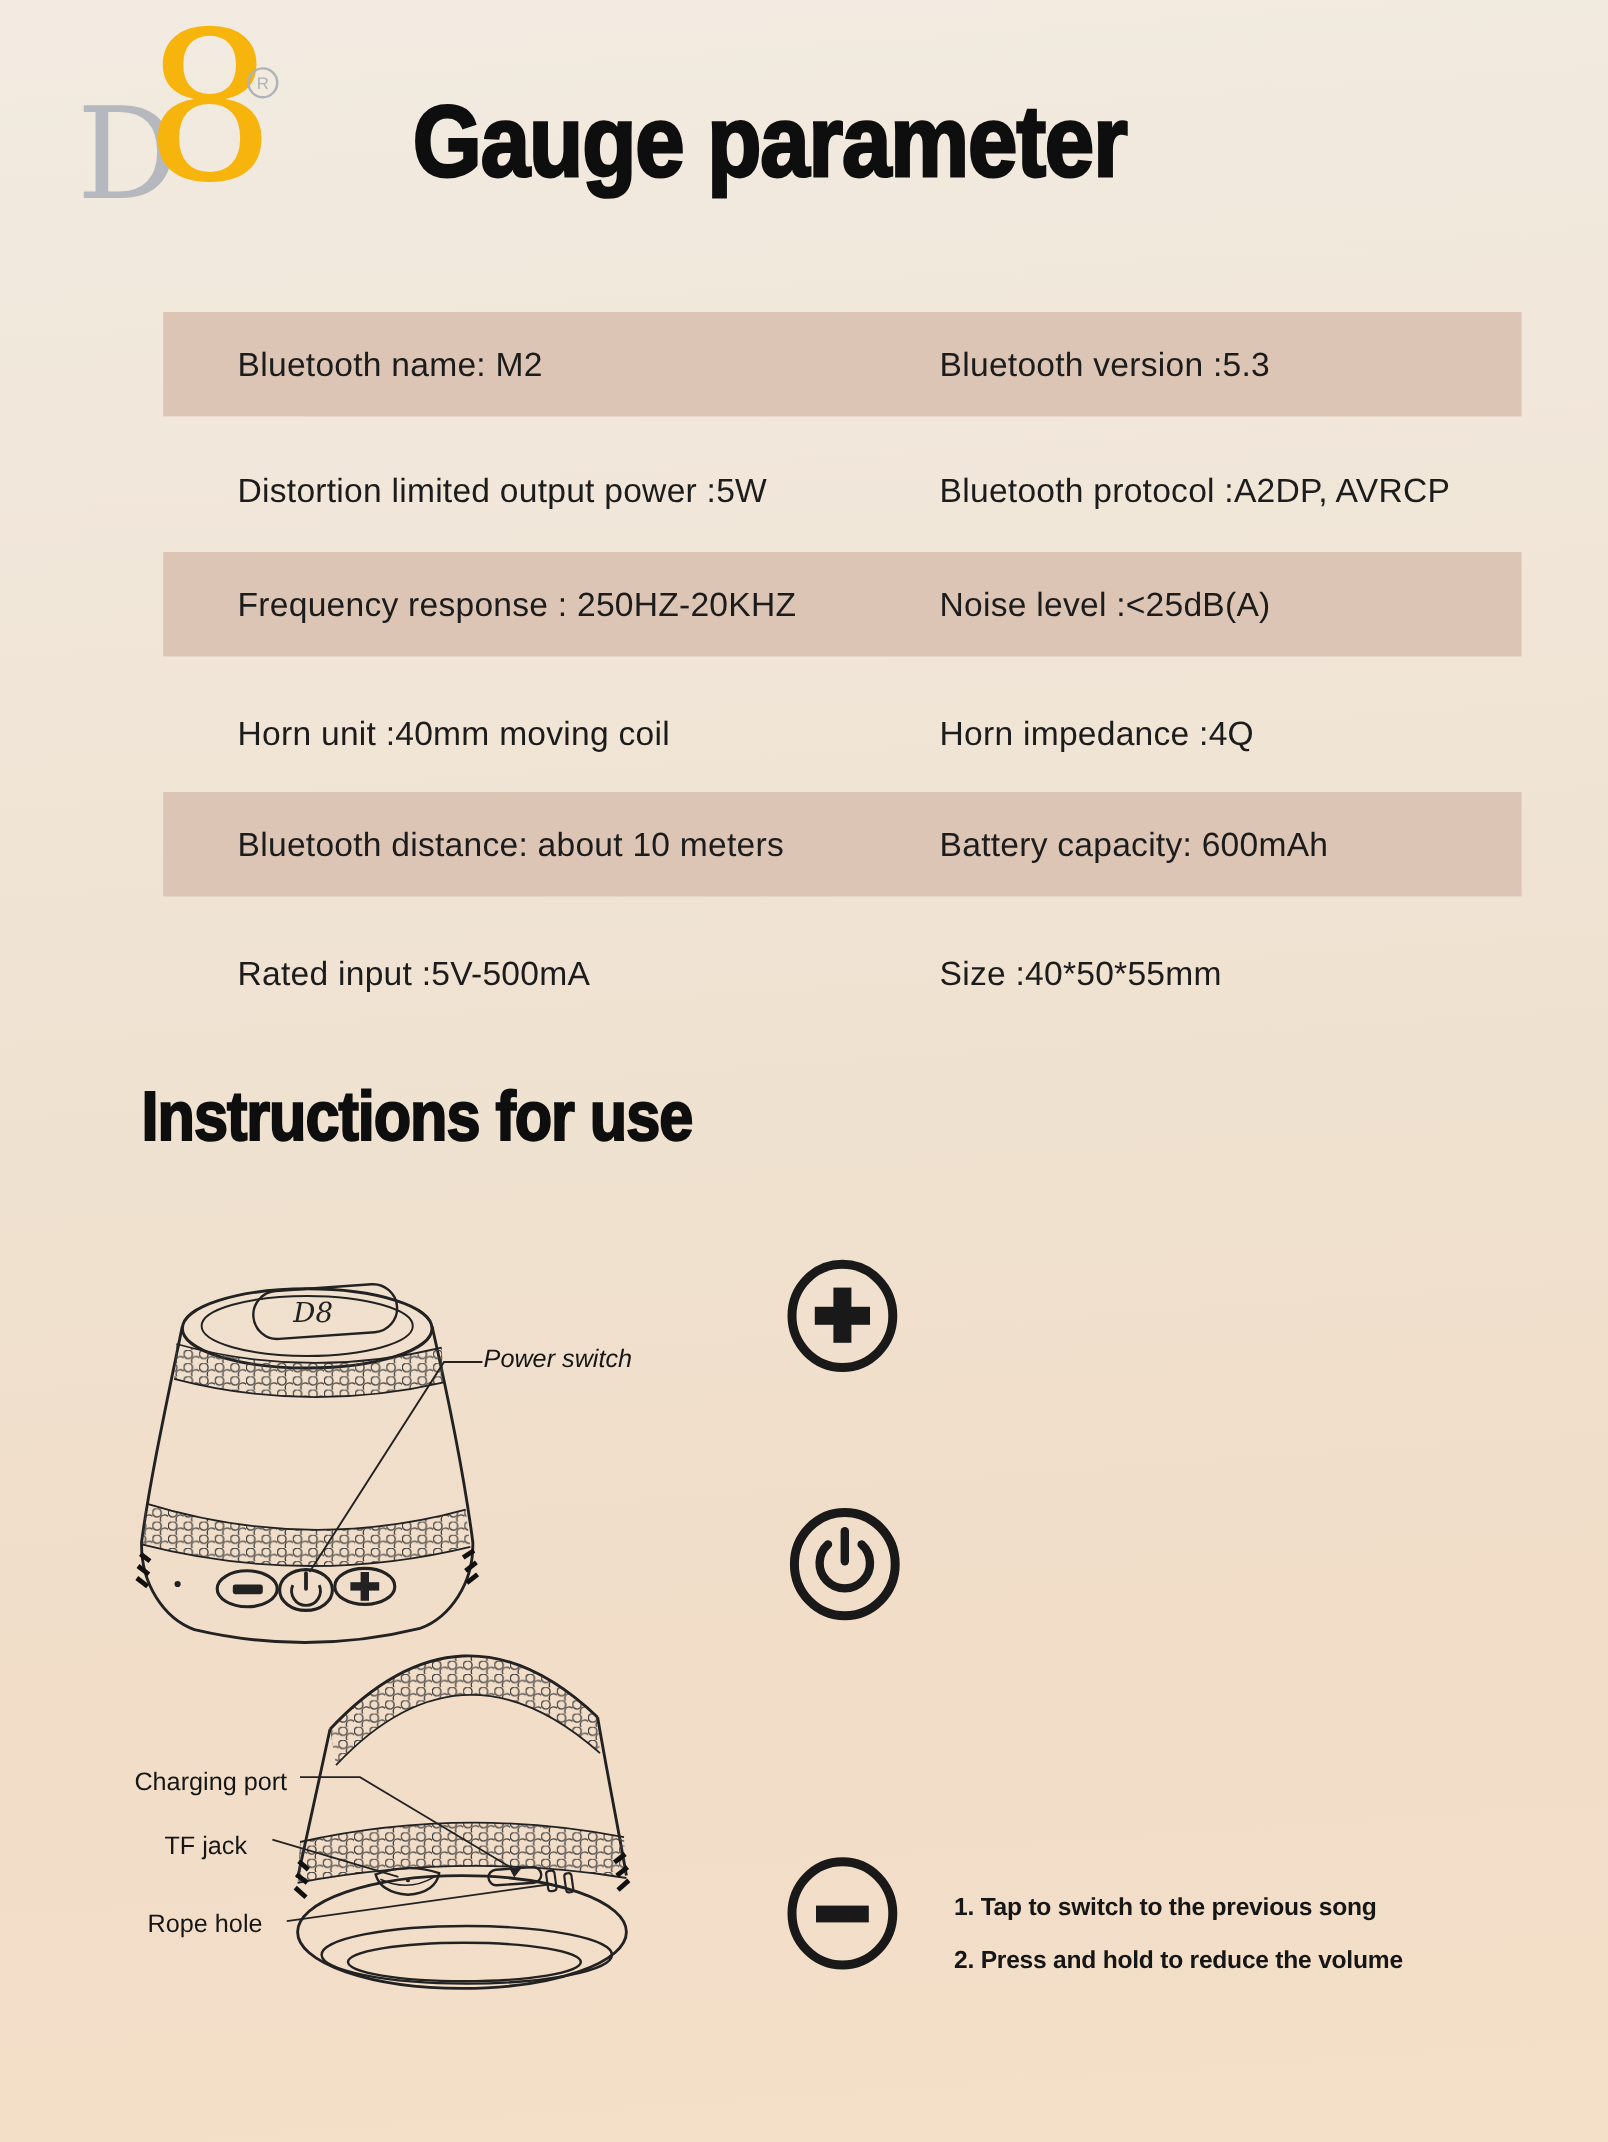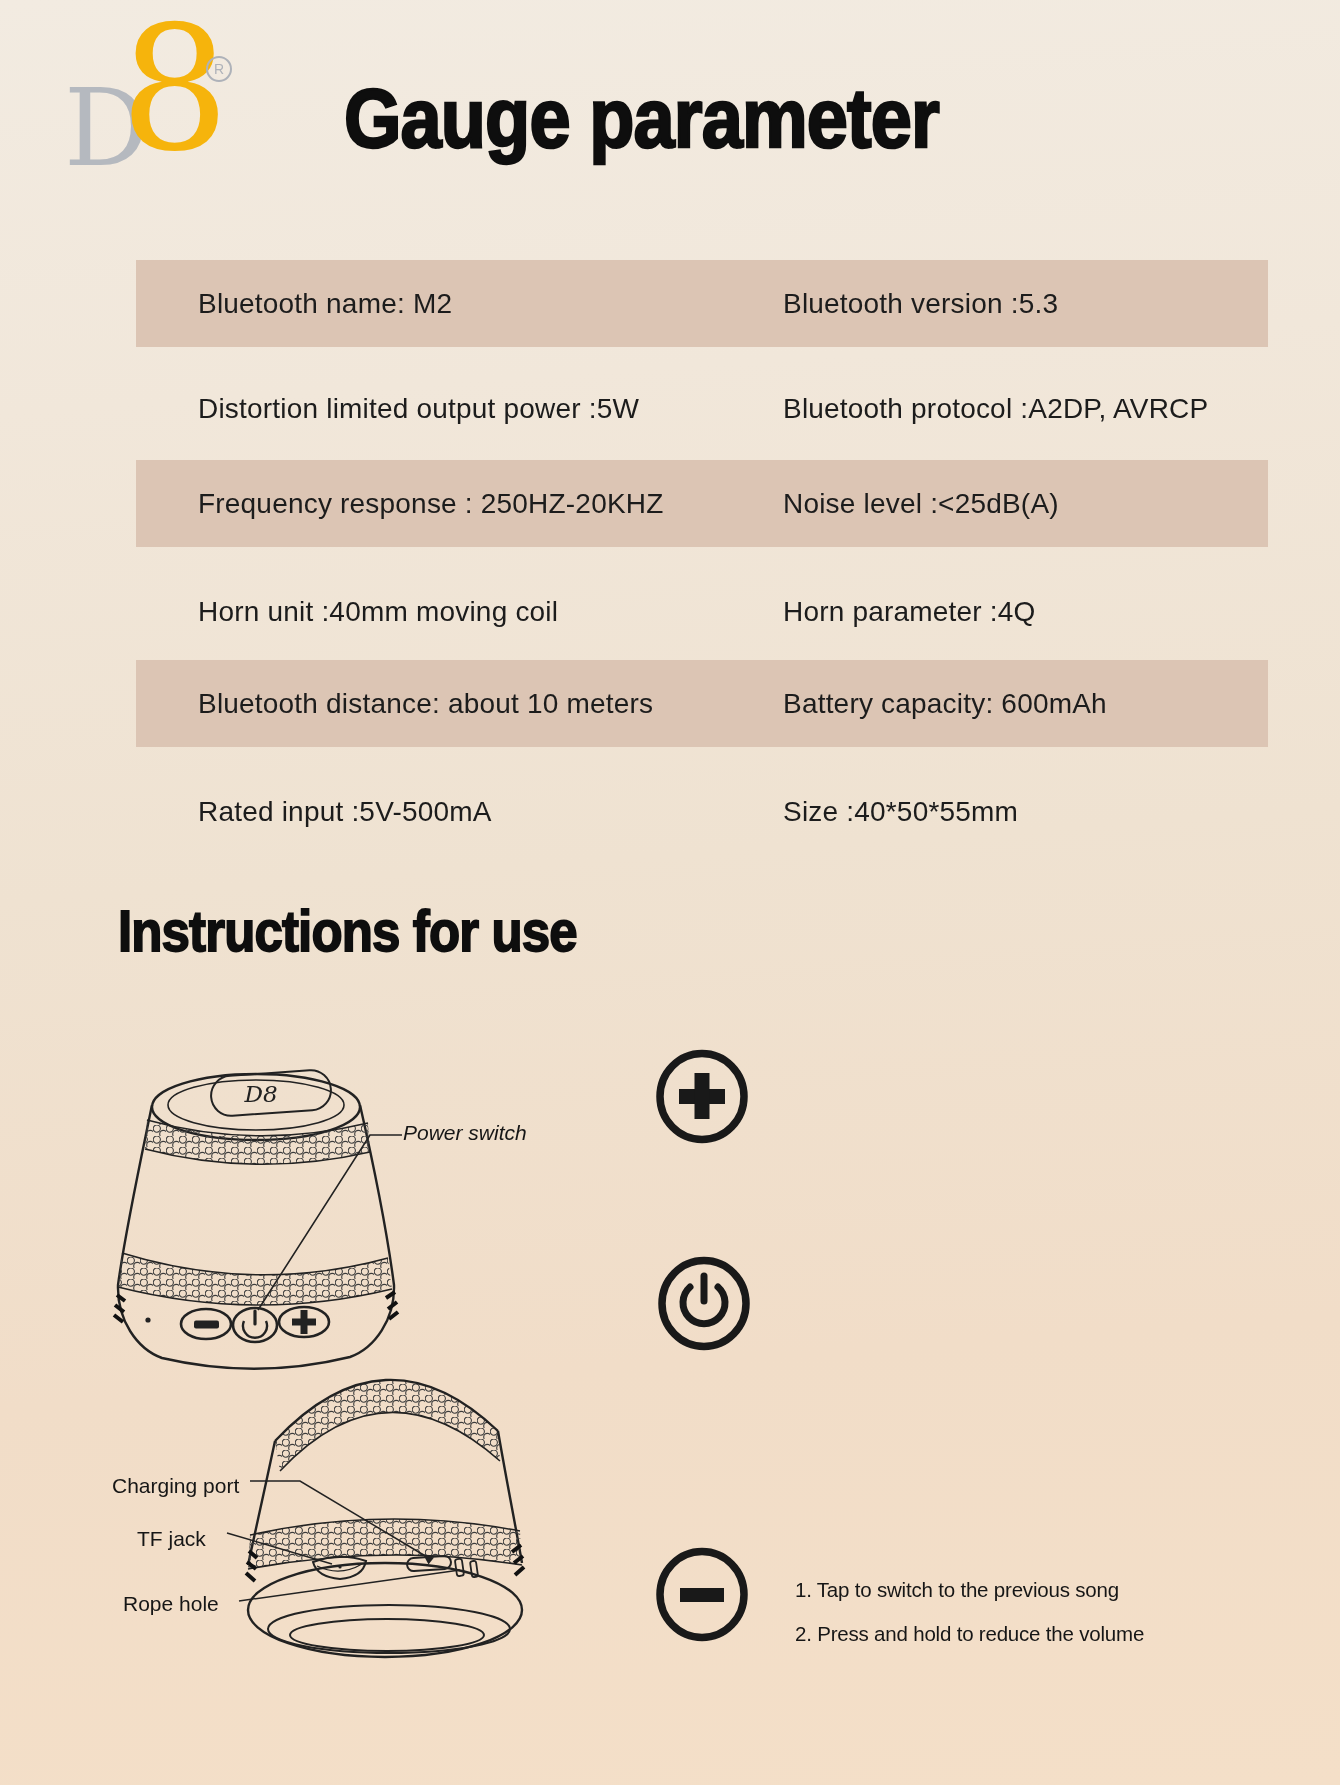--- a/index.html
+++ b/index.html
@@ -53,21 +53,21 @@
   .spec-row.shaded{background:#dcc5b4;}
   .spec-cell-l{position:absolute;left:62px;white-space:nowrap;}
   .spec-cell-r{position:absolute;left:647px;white-space:nowrap;}
   
   .icircle{position:absolute;}
   .ilist{
     position:absolute;left:795px;
     font-size:20.5px;letter-spacing:-0.2px;color:#161616;white-space:nowrap;
   }
   .ilist div{height:41.5px;display:flex;align-items:center;}
-  .ilist.g3 div{height:44px;}
+  .ilist.g3 div{height:44px;font-weight:bold;}
   .dlabel{
     position:absolute;font-size:21px;color:#161616;white-space:nowrap;
   }
   .diagram{position:absolute;}
 </style>
 </head>
 <body>
 
 <div class="page">
 
@@ -86,21 +86,21 @@
   <div class="spec-row" style="top:365px;height:87px;">
     <span class="spec-cell-l">Distortion limited output power :5W</span>
     <span class="spec-cell-r">Bluetooth protocol :A2DP, AVRCP</span>
   </div>
   <div class="spec-row shaded" style="top:460px;height:87px;">
     <span class="spec-cell-l">Frequency response : 250HZ-20KHZ</span>
     <span class="spec-cell-r">Noise level :&lt;25dB(A)</span>
   </div>
   <div class="spec-row" style="top:568px;height:87px;">
     <span class="spec-cell-l">Horn unit :40mm moving coil</span>
-    <span class="spec-cell-r">Horn parameter :4Q</span>
+    <span class="spec-cell-r">Horn impedance :4Q</span>
   </div>
   <div class="spec-row shaded" style="top:660px;height:87px;text-align:center;">
     <span class="spec-cell-l">Bluetooth distance: about 10 meters</span>
     <span class="spec-cell-r">Battery capacity: 600mAh</span>
   </div>
   <div class="spec-row" style="top:768px;height:87px;">
     <span class="spec-cell-l">Rated input :5V-500mA</span>
     <span class="spec-cell-r">Size :40*50*55mm</span>
   </div>
 

